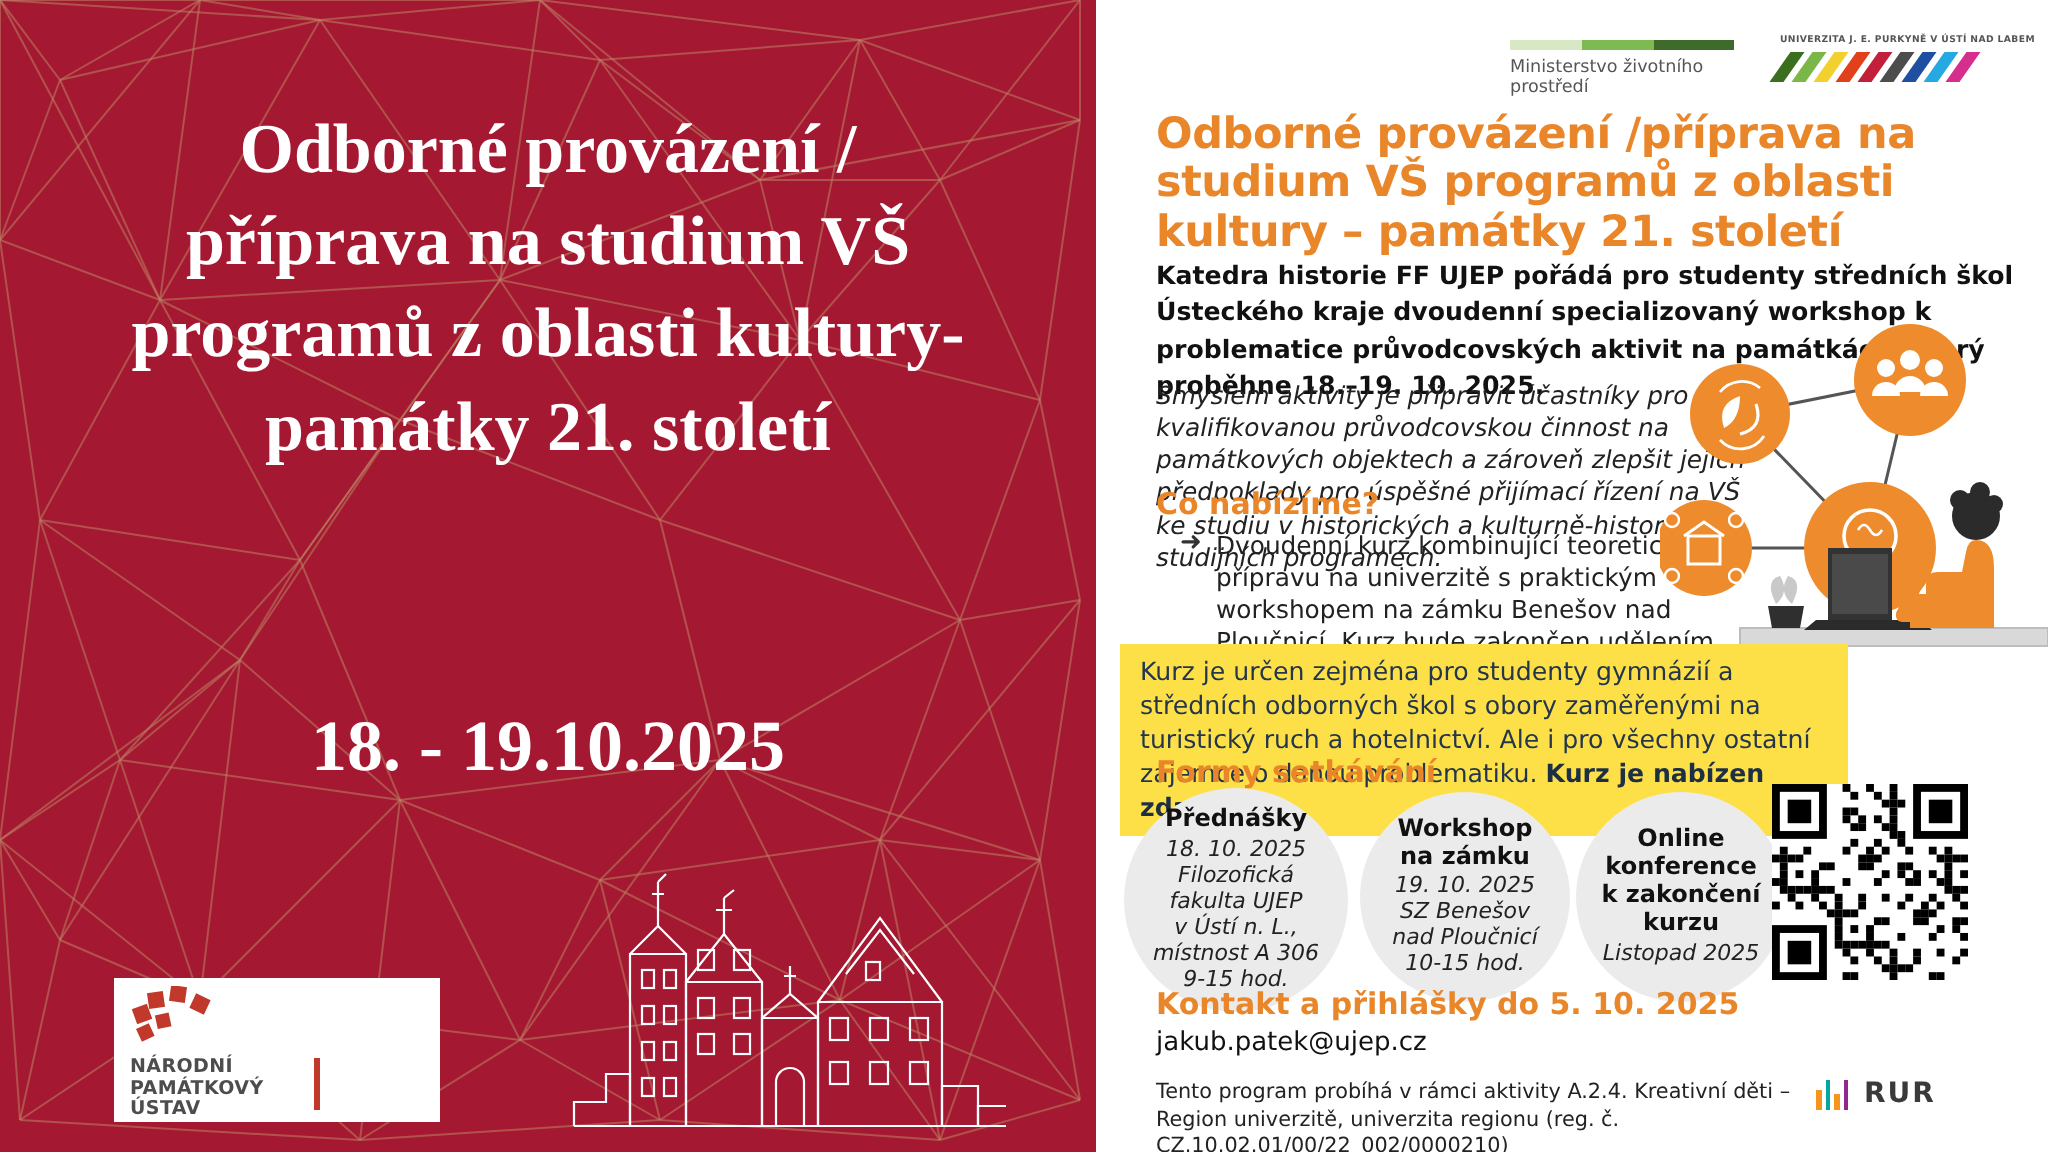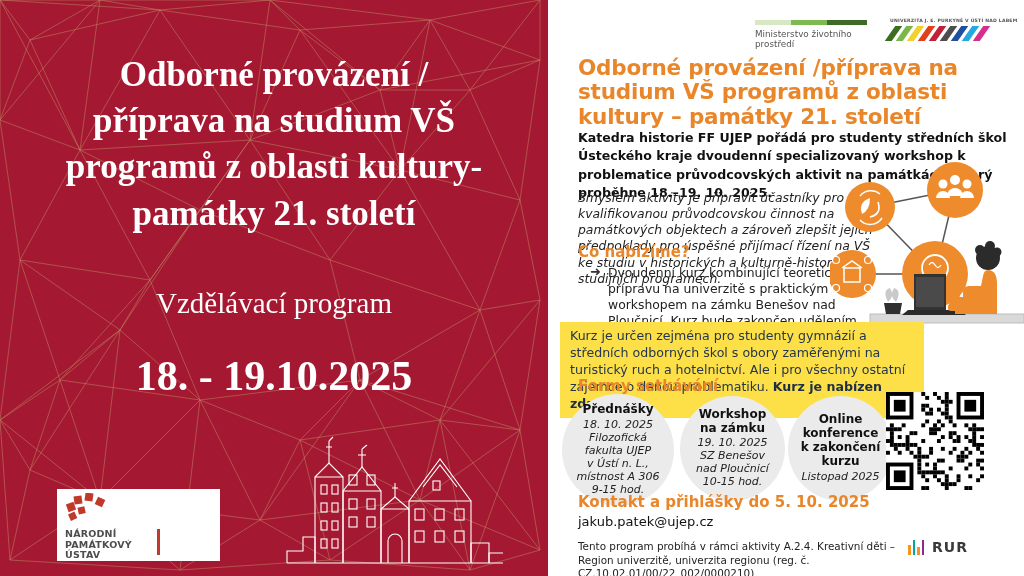--- a/index.html
+++ b/index.html
@@ -10,21 +10,21 @@
   
   .left { position:absolute; left:0; top:0; width:548px; height:576px;
     background:#A41931; overflow:hidden; }
   .pattern { position:absolute; left:0; top:0; }
   .l-title { position:absolute; left:0; top:52px; width:548px; text-align:center;
     color:#fff; font-family:"Liberation Serif", serif; font-weight:bold;
     font-size:35px; line-height:1.32; white-space:pre-line; }
   .l-sub { position:absolute; left:0; top:287px; width:548px; text-align:center;
     color:#fdfdfd; font-family:"Liberation Serif", serif; font-size:29px; }
   .l-date { position:absolute; left:0; top:352px; width:548px; text-align:center;
-    color:#fff; font-family:"Liberation Serif", serif; font-weight:bold; font-size:42px; }
+    color:#fff; font-family:"Liberation Serif", serif; font-weight:bold; font-size:36px; }
   .castle { position:absolute; left:285px; top:425px; }
   .npu-box { position:absolute; left:57px; top:489px; width:163px; height:72px;
     background:#fff; }
   .npu-glyph { position:absolute; left:8px; top:4px; }
   .npu-org { position:absolute; left:8px; top:40px; font-size:9.5px; font-weight:bold;
     color:#4d4d4d; line-height:1.12; white-space:pre-line; letter-spacing:.2px; }
   .npu-div { position:absolute; left:100px; top:40px; width:2.5px; height:26px; background:#c0392b; }
   .npu-site { position:absolute; left:107px; top:42px; font-size:9.5px; font-weight:bold;
     color:#4d4d4d; line-height:1.12; white-space:pre-line; }
 
@@ -213,21 +213,20 @@
         <line x1="470" y1="90" x2="380" y2="90" stroke="#BD8164" stroke-width="1" opacity="0.55"></line>
         <line x1="200" y1="210" x2="120" y2="330" stroke="#BD8164" stroke-width="1" opacity="0.55"></line>
         <line x1="440" y1="420" x2="300" y2="440" stroke="#BD8164" stroke-width="1" opacity="0.55"></line>
         <line x1="30" y1="470" x2="120" y2="330" stroke="#BD8164" stroke-width="1" opacity="0.55"></line>
       </svg>
 
     <div class="l-title">Odborné provázení /
 příprava na studium VŠ
 programů z oblasti kultury-
 památky 21. století</div>
-    <div class="l-sub">Vzdělávací program</div>
     <div class="l-date">18. - 19.10.2025</div>
 
     <svg class="castle" width="220" height="150" viewBox="0 0 220 150" fill="none" stroke="#ffffff" stroke-width="1.1">
       <path d="M2 138 H218"></path>
       <path d="M2 138 V126 H18 V112 H30 V138"></path>
 
       <path d="M30 138 V52 H58 V138"></path>
       <path d="M30 52 L44 38 L58 52"></path>
       <path d="M44 38 V16 M41 22 H47 M44 16 L48 12"></path>
       <rect x="36" y="60" width="6" height="9"></rect>

